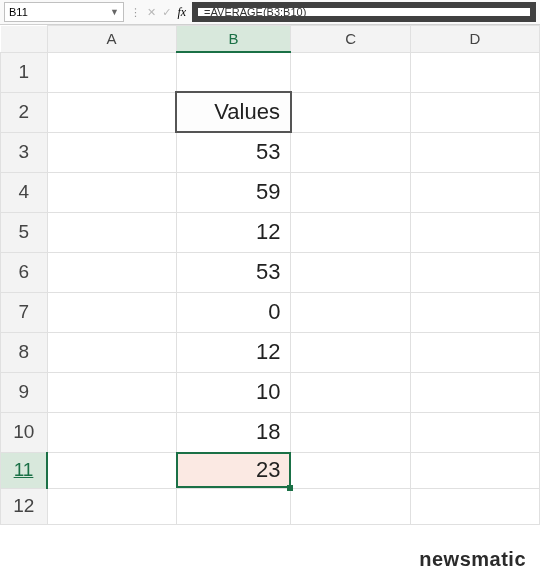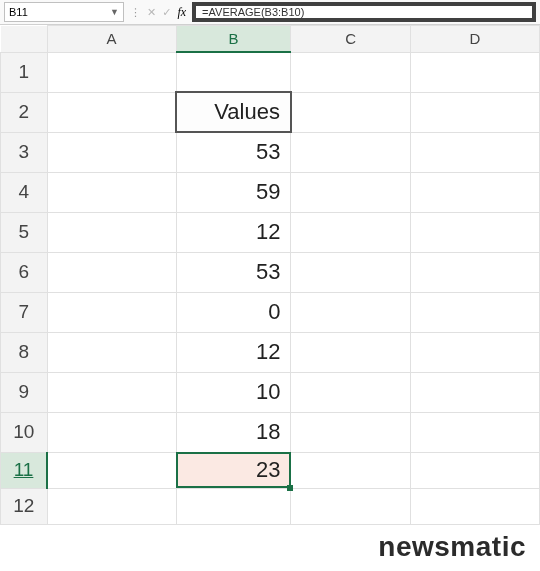--- a/index.html
+++ b/index.html
@@ -5,21 +5,21 @@
     * { box-sizing: border-box; margin: 0; padding: 0; }
     body { font-family: Arial, sans-serif; background: #fff; width: 540px; height: 571px; overflow: hidden; position: relative; }
     
     .formula-bar { display: flex; align-items: center; height: 24px; border-bottom: 1px solid #d0d0d0; background: #f9f9f9; padding: 12px 4px; gap: 6px; }
     .name-box { width: 120px; height: 20px; display: flex; align-items: center; justify-content: space-between; background: #fff; border: 1px solid #c0c0c0; padding: 0 4px; font-size: 11px; }
     .name-box .dd { color: #666; font-size: 9px; }
     .fb-sep { color: #999; font-size: 11px; }
     .fb-icons { display: flex; gap: 6px; align-items: center; color: #b8b8b8; font-size: 11px; }
     .fb-icons span { display: inline-block; }
     .fx { font-style: italic; font-family: 'Times New Roman', serif; font-size: 12px; color: #000000; }
-    .formula-input { flex: 1; background: #fff; border: 4px solid #404040; height: 20px; font-size: 11px; padding: 0 6px; color: #333; }
+    .formula-input { flex: 1; background: #fff; border: 6px solid #404040; height: 20px; font-size: 11px; padding: 0 6px; color: #333; }
     
     .sheet { display: table; border-collapse: collapse; width: 100%; }
     .row { display: table-row; }
     .hdr, .rhdr, .cell { display: table-cell; border: 1px solid #e0e0e0; vertical-align: middle; }
     
     .corner { width: 46px; height: 26px; background: #f3f3f3; }
     .hdr { height: 26px; background: #f3f3f3; text-align: center; font-size: 15px; color: #444; font-weight: normal; }
     .hdr.active { background: #d8e8dc; color: #1a7046; border-bottom: 2px solid #1a7046; }
     .rhdr { width: 46px; background: #f3f3f3; text-align: center; font-size: 19px; color: #444; }
     .rhdr.active { background: #d8e8dc; color: #1a7046; border-right: 2px solid #1a7046; text-decoration: underline; }
@@ -30,21 +30,21 @@
     .col-c { width: 120px; }
     .col-d { width: 130px; }
     
     .values-header { background: #fdfdfd; border: 2px solid #555 !important; text-align: center; font-weight: normal; padding-left: 37px; }
     .num { text-align: right; margin-left: 40px; }
     .selected { background: #fbe9e3; outline: 2px solid #1a7046; outline-offset: -2px; position: relative; }
     .selected::after { content: ''; position: absolute; right: -3px; bottom: -3px; width: 6px; height: 6px; background: #1a7046; }
     .row11 .rhdr, .row11 .cell { height: 36px; }
     .row12 .rhdr, .row12 .cell { height: 36px; }
     
-    .watermark { position: absolute; right: 14px; bottom: 8px; font-size: 28px; font-weight: 700; color: #2b2b2b; letter-spacing: 0.5px; font-family: Arial, sans-serif; }
+    .watermark { position: absolute; right: 14px; bottom: 0; font-size: 20px; font-weight: 700; color: #2b2b2b; letter-spacing: 0.5px; font-family: Arial, sans-serif; }
   </style>
 </head>
 <body>
 
 <div class="formula-bar">
   <div class="name-box">
     <span>B11</span>
     <span class="dd">▼</span>
   </div>
   <span class="fb-sep">⋮</span>

